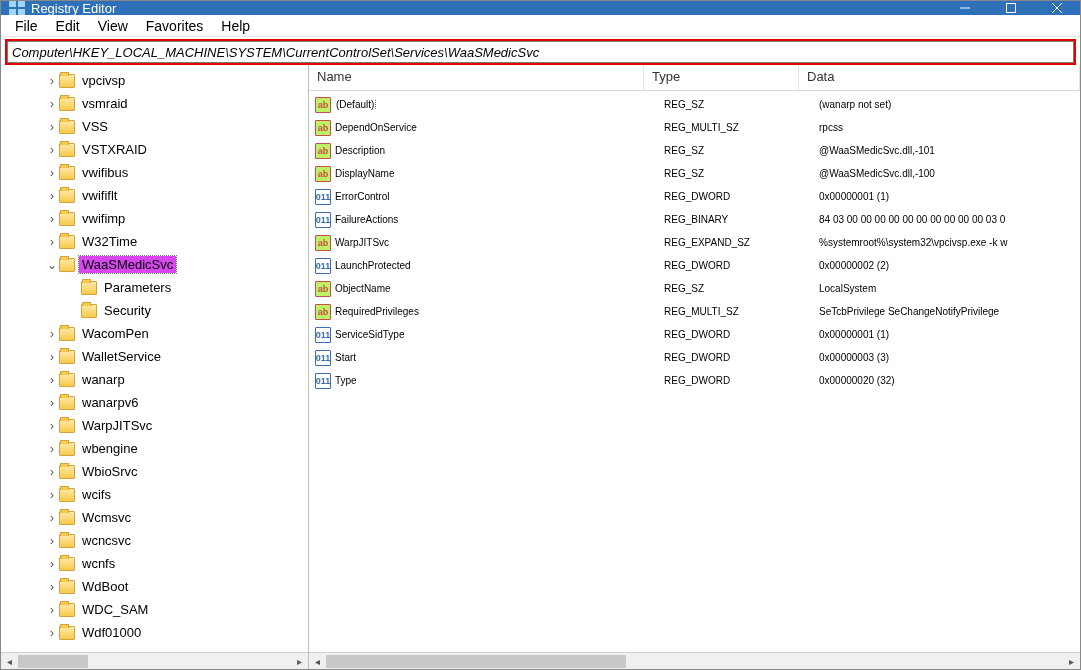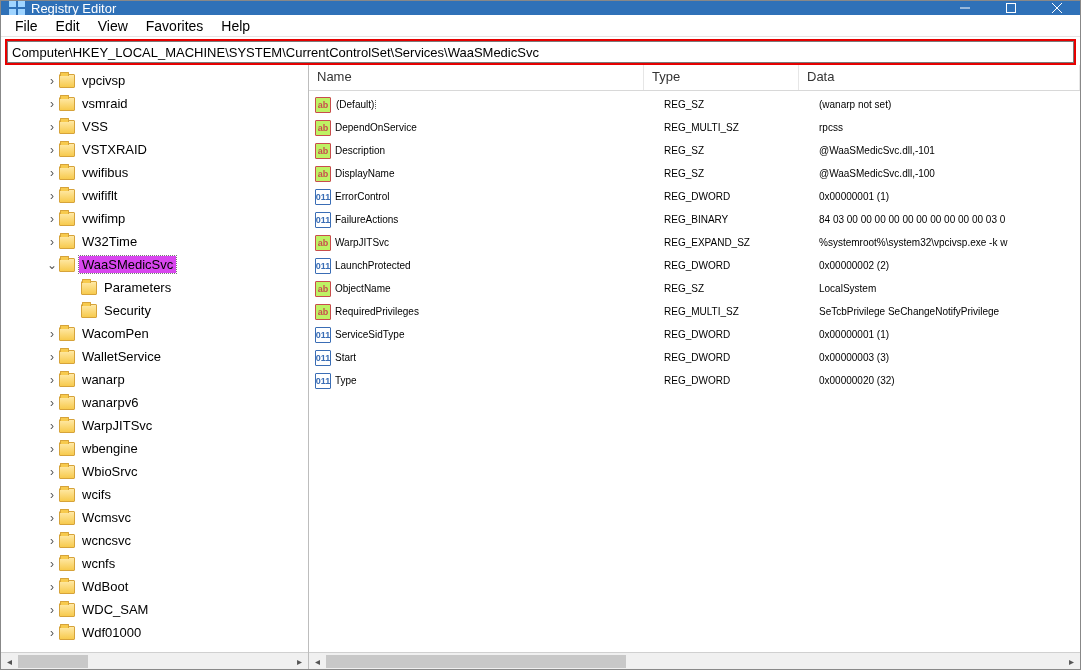--- a/index.html
+++ b/index.html
@@ -71,20 +71,21 @@
 .addrbar {
   border: 1px solid #7a7a7a;
   margin: 4px 6px 2px 6px;
   height:22px;
   display:flex;
   align-items:center;
   padding:0 4px;
   font-size:13px;
   outline: 2px solid #e60000;
   outline-offset: 0;
+  font-style: italic;
 }
 .content {
   flex:1;
   display:flex;
   min-height:0;
 }
 .tree-pane {
   width:308px;
   border-right:1px solid #bdbdbd;
   overflow:hidden;

